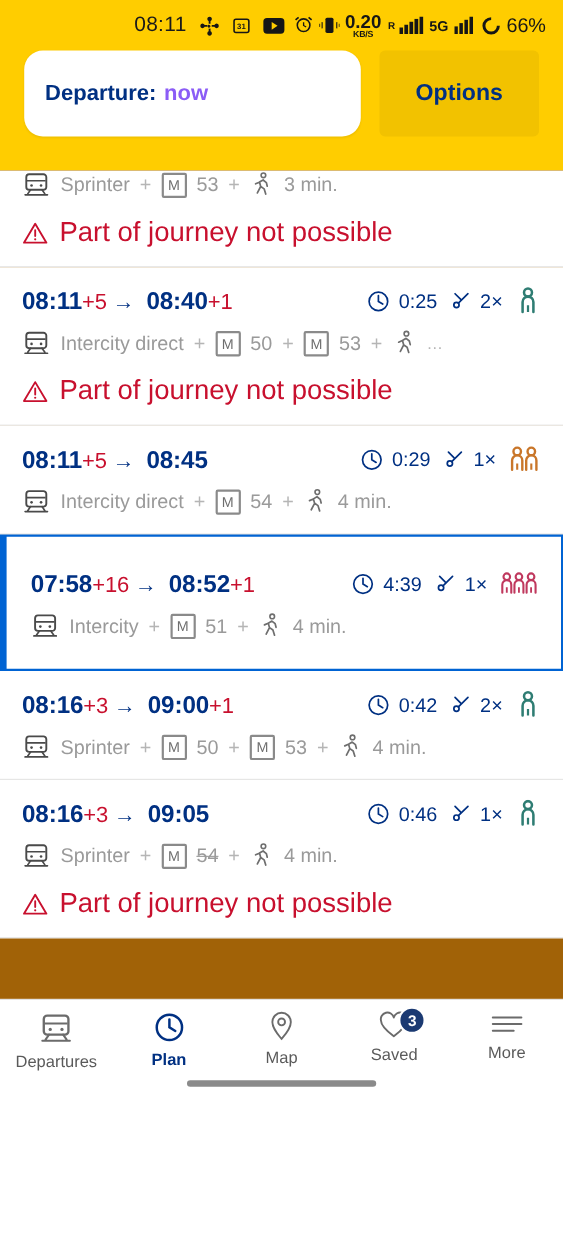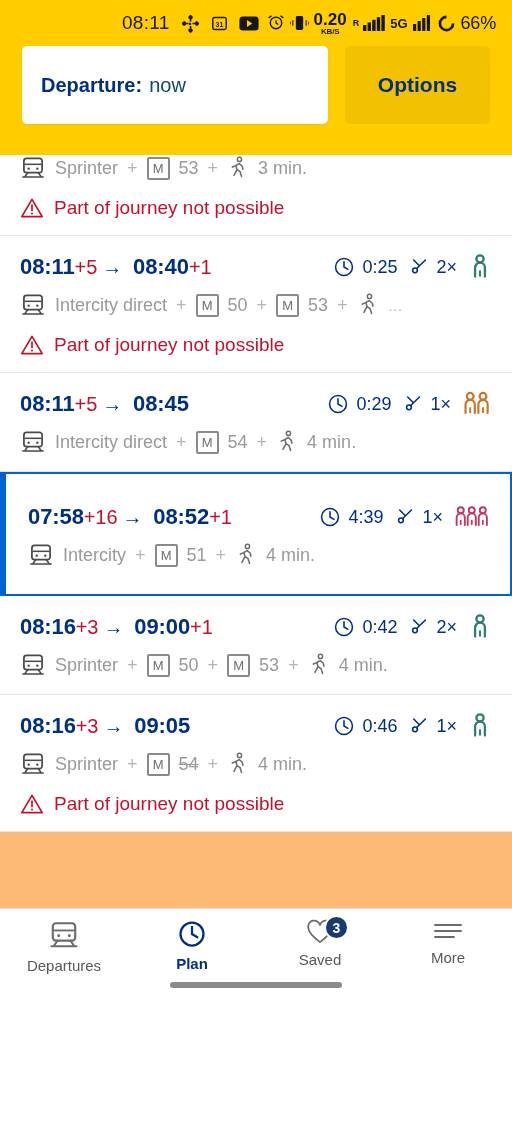--- a/index.html
+++ b/index.html
@@ -58,42 +58,42 @@
   .batt { font-size: 18px; font-weight: 500; letter-spacing: -.2px;}
 
   .searchrow {
     display: flex; align-items: stretch; gap: 17px;
     padding: 0 22px;
     height: 78px;
   }
   .departure-field {
     flex: 1 1 auto;
     background: #ffffff;
-    border-radius: 5px;
+    border-radius: 17px;
     display: flex; align-items: center;
     padding: 0 19px;
     font-size: 20px;
     box-shadow: 0 1px 2px rgba(0,0,0,.07);
   }
   .departure-field .lbl { color: #003082; font-weight: 700; }
-  .departure-field .val { color: #0c4a6e; font-weight: 400; margin-left: 7px; }
+  .departure-field .val { color: #8b5cf6; font-weight: 700; margin-left: 7px; }
   .options-btn {
     flex: 0 0 145px;
     background: #f2c200;
     border-radius: 5px;
     display: flex; align-items: center; justify-content: center;
     color: #003082; font-size: 21px; font-weight: 700;
     cursor: pointer;
   }
 
   
   .results {
     flex: 1 1 auto;
     overflow: hidden;
-    background: #fdba74;
+    background: #a16207;
     position: relative;
   }
   .journey {
     padding: 18px 20px 16px 20px;
     border-bottom: 1px solid #e3e3e3;
     background: #fff;
     position: relative;
   }
   .journey.partial-top { padding-top: 0; }
   .journey.selected {
@@ -137,21 +137,21 @@
     font-size: 13px;
     font-weight: 500;
     width: 23px; height: 23px;
     display: inline-flex; align-items: center; justify-content: center;
     border-radius: 2px;
     flex: 0 0 auto;
   }
   .legs .num.struck { text-decoration: line-through; }
   .warn {
     display: flex; align-items: center; gap: 10px;
-    color: #c8102e; font-size: 19px;
+    color: #c8102e; font-size: 25px;
     margin-top: 16px;
   }
 
   
   .bottomnav {
     flex: 0 0 auto;
     height: 88px;
     border-top: 1px solid #e0e0e0;
     background: #fff;
     display: flex; align-items: flex-start;
@@ -650,20 +650,29 @@
         <span>
           <svg width="30" height="30" viewBox="0 0 24 24" aria-hidden="true">
     <circle cx="12" cy="12" r="9.2" fill="none" stroke="#003082" stroke-width="1.8"></circle>
     <path d="M12 6.2V12l4.3 2.6" stroke="#003082" stroke-width="1.8" fill="none" stroke-linecap="round"></path>
   </svg>
         </span>
         <span>Plan</span>
       </div>
       <div class="navitem">
         <span>
+          <svg width="26" height="28" viewBox="0 0 24 26" aria-hidden="true">
+    <path d="M12 1.6c4.3 0 7.8 3.5 7.8 7.8 0 5.6-7.8 14.2-7.8 14.2S4.2 15 4.2 9.4c0-4.3 3.5-7.8 7.8-7.8z" fill="none" stroke="#6b6b6b" stroke-width="1.6"></path>
+    <circle cx="12" cy="9.3" r="2.9" fill="none" stroke="#6b6b6b" stroke-width="1.6"></circle>
+  </svg>
+        </span>
+        <span>Map</span>
+      </div>
+      <div class="navitem">
+        <span>
           <svg width="28" height="26" viewBox="0 0 26 24" aria-hidden="true">
     <path d="M13 21.4C5.2 15.4 2.2 12 2.2 8.2A5.5 5.5 0 0113 5.6 5.5 5.5 0 0123.8 8.2c0 3.8-3 7.2-10.8 13.2z" fill="none" stroke="#6b6b6b" stroke-width="1.6" stroke-linejoin="round"></path>
   </svg>
         </span>
         <span class="badge">3</span>
         <span>Saved</span>
       </div>
       <div class="navitem">
         <span>
           <svg width="30" height="24" viewBox="0 0 30 24" aria-hidden="true">

